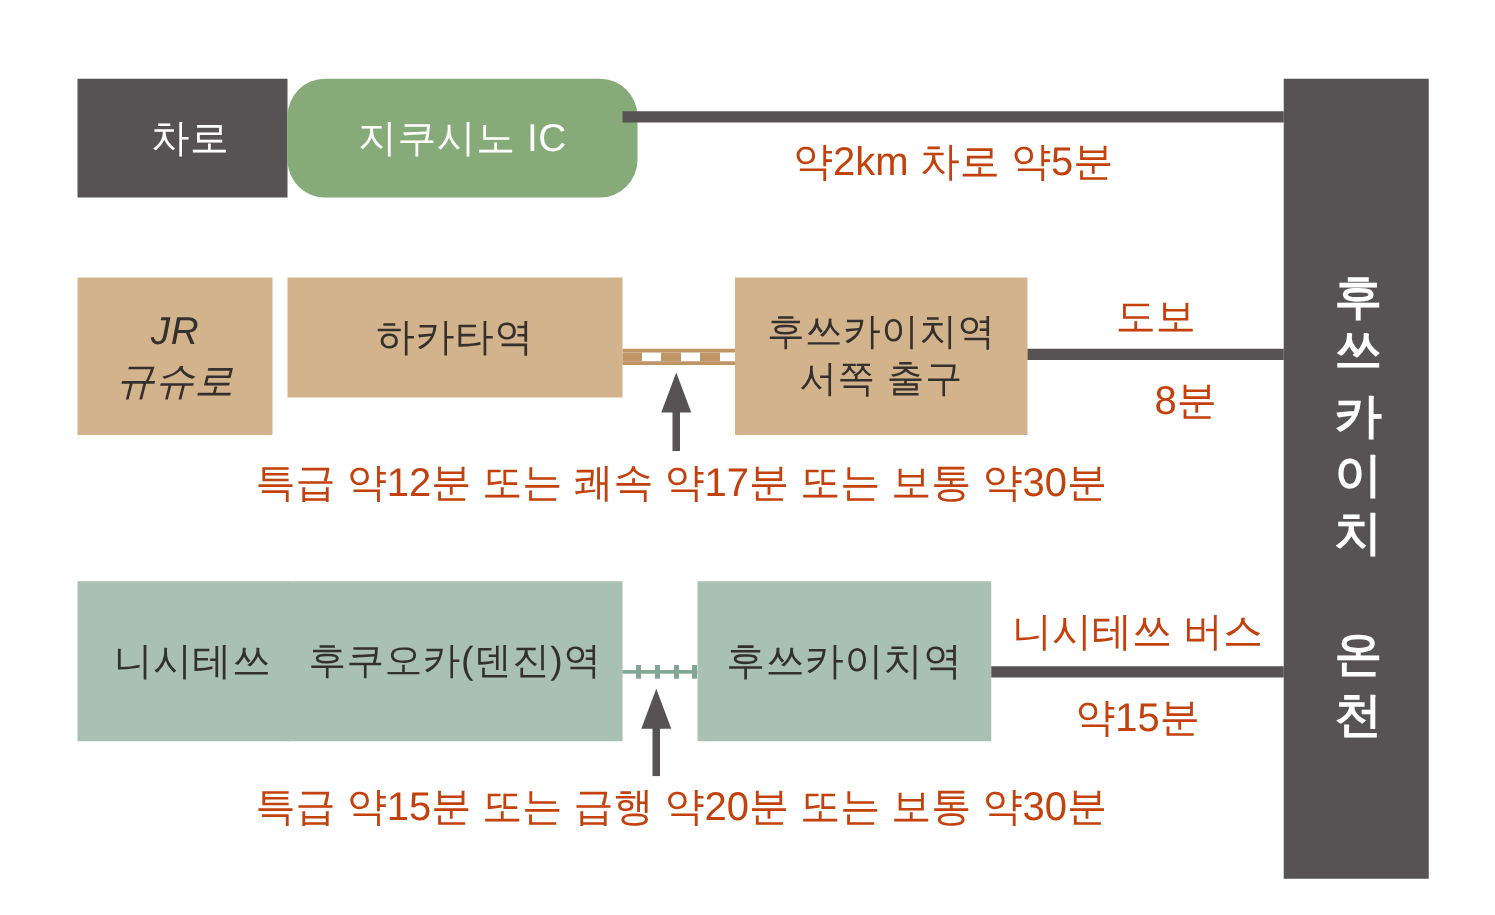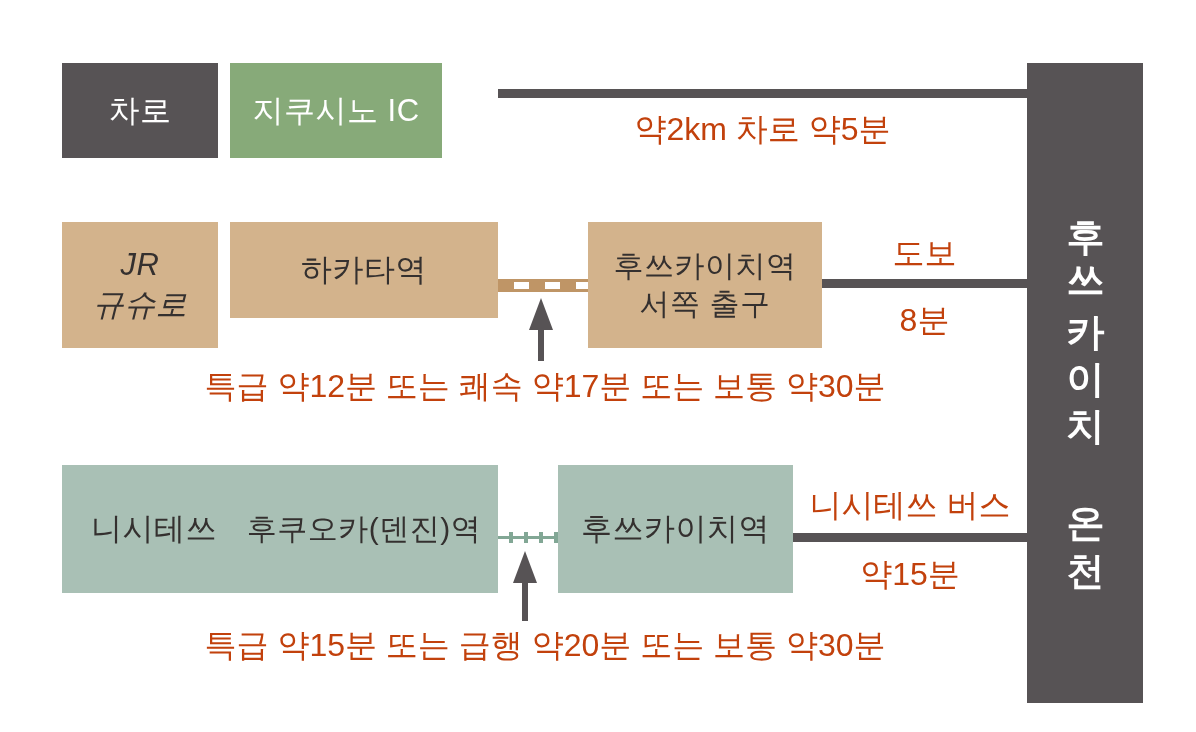--- a/index.html
+++ b/index.html
@@ -77,25 +77,25 @@
     font-weight: 600;
     letter-spacing: 9px;
     white-space: pre;
   }
 </style>
 </head>
 <body>
 
 <div class="canvas">
 
-  <div class="box dark" style="left:62px; top:63px; width:156px; height:95px;">
+  <div class="box dark" style="left:62px; top:63px; width:156px; height:95px;padding-left:12px;">
     <span>차로</span>
   </div>
 
-  <div class="box green" style="left:230px; top:63px; width:212px; height:95px;">
+  <div class="box green" style="left:230px; top:63px; width:280px; height:95px;border-radius:30px;">
     <span>지쿠시노 IC</span>
   </div>
 
   <div class="hline" style="left:498px; top:89px; width:529px; height:9px;"></div>
 
   <div class="route-label" style="left:498px; top:108px; width:529px;">약2km 차로 약5분</div>
 
   <div class="box tan" style="left:62px; top:222px; width:156px; height:126px;font-style:italic;">
     <span>JR</span>
     <span>규슈로</span>
@@ -109,21 +109,21 @@
 
   <div class="box tan" style="left:588px; top:222px; width:234px; height:126px; font-size:30px;">
     <span>후쓰카이치역</span>
     <span>서쪽 출구</span>
   </div>
 
   <div class="hline" style="left:822px; top:279px; width:205px; height:9px;"></div>
 
   <div class="route-label" style="left:822px; top:232px; width:205px;">도보</div>
 
-  <div class="route-label" style="left:822px; top:299px; width:205px;">8분</div>
+  <div class="route-label" style="left:822px; top:299px; width:205px;padding-left:24px;">8분</div>
 
   <svg class="arrow-up" style="left:528px; top:298px;" width="26" height="63" viewBox="0 0 26 63">
     <polygon points="13,0 25,32 1,32" fill="#575355"></polygon>
     <rect x="10" y="30" width="6" height="33" fill="#575355"></rect>
   </svg>
 
   <div class="route-label" style="left:62px; top:365px; width:966px;">특급 약12분 또는 쾌속 약17분 또는 보통 약30분</div>
 
   <div class="box sage" style="left:62px; top:465px; width:156px; height:128px;padding-left:14px;">
     <span>니시테쓰</span>

